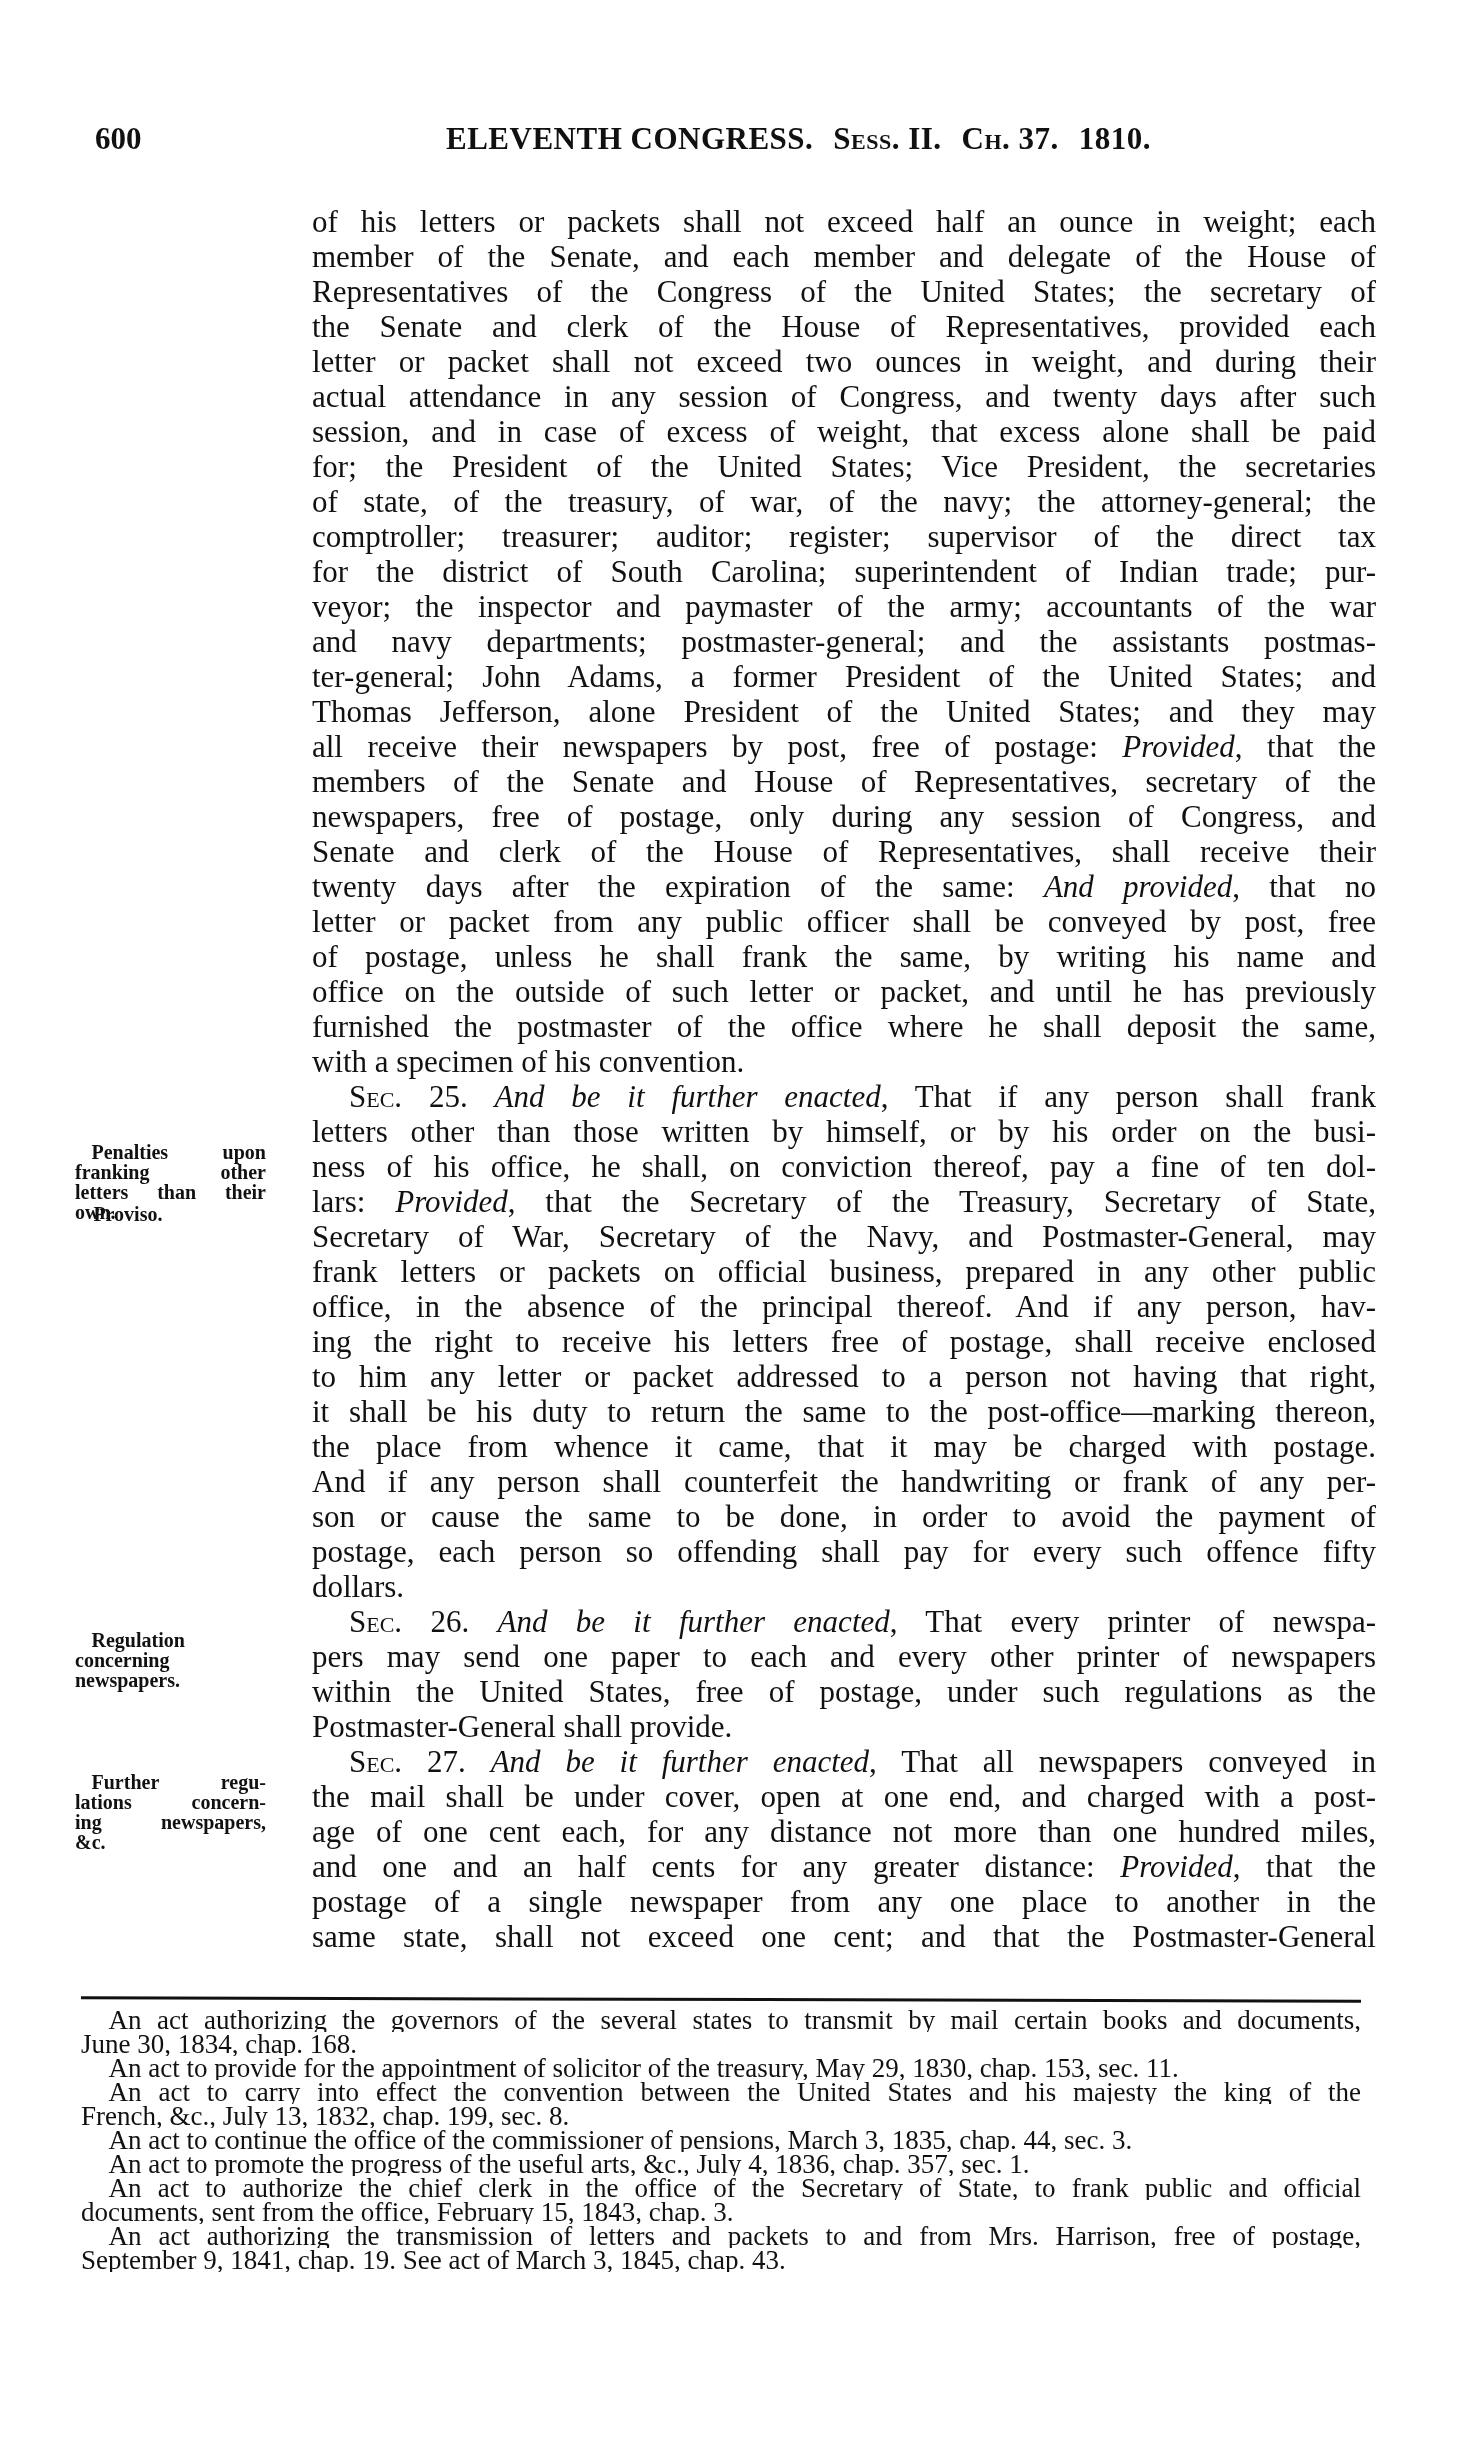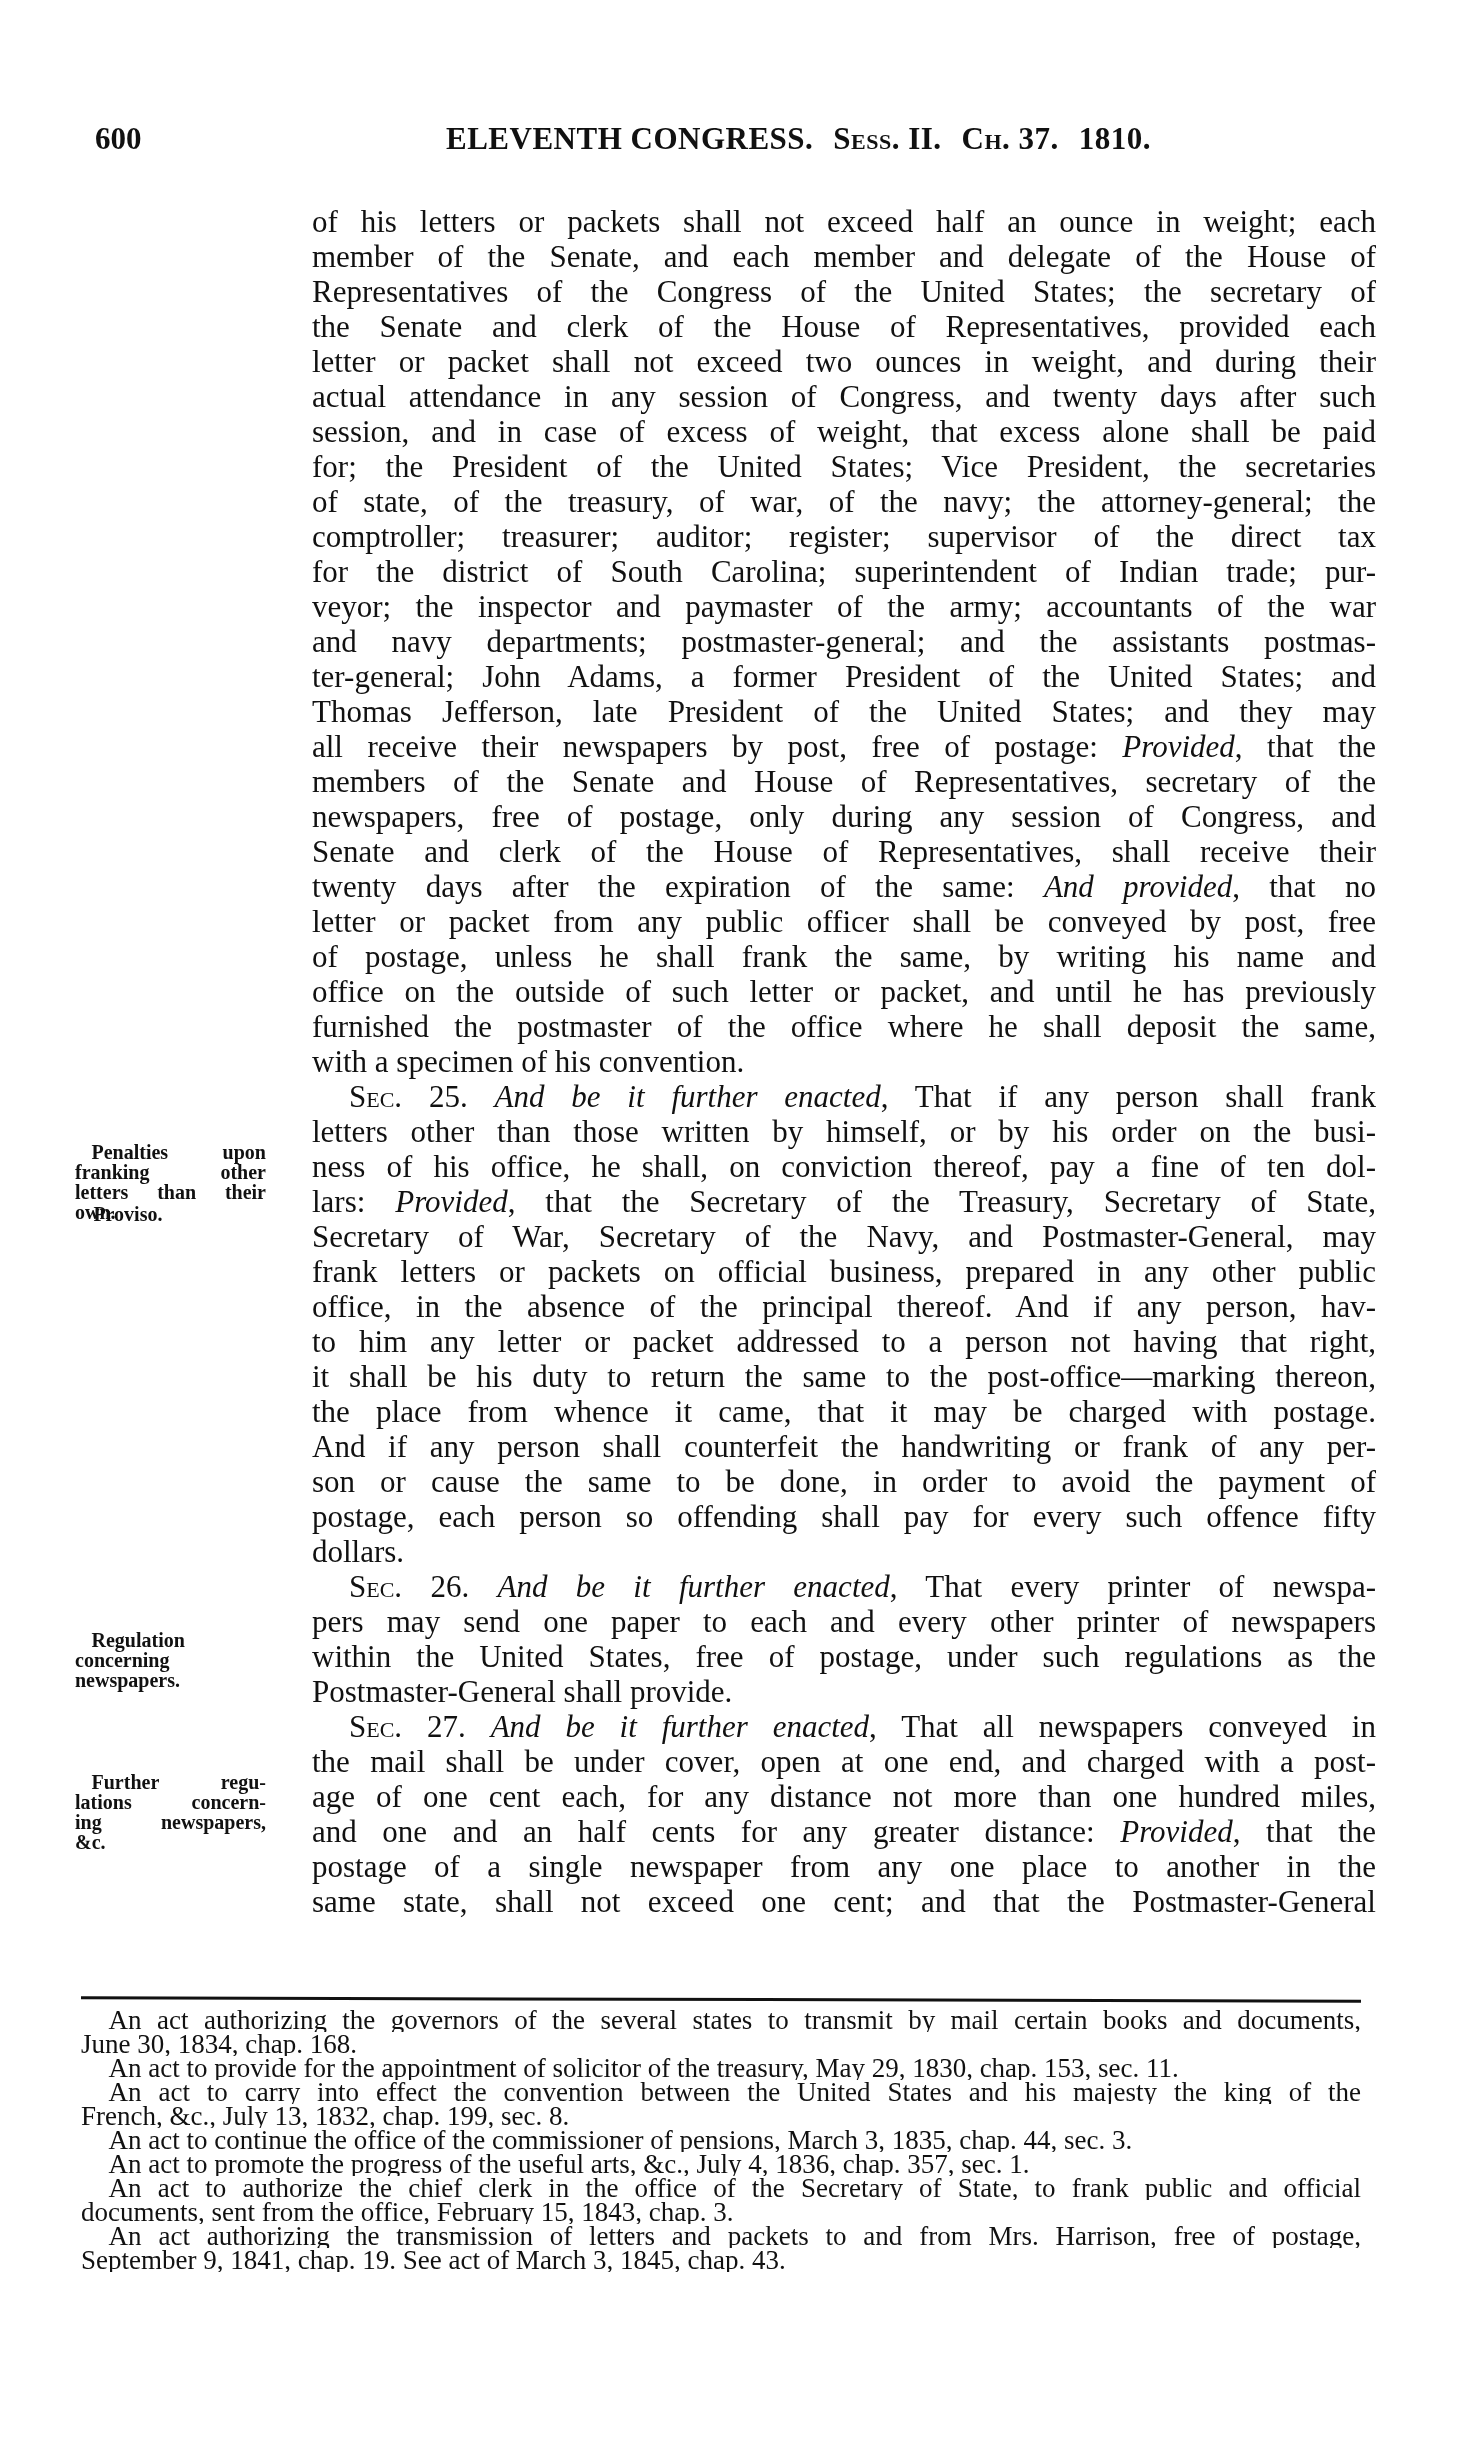--- a/index.html
+++ b/index.html
@@ -46,38 +46,39 @@
       <span class="line"><span>letter or packet shall not exceed two ounces in weight, and during their</span></span>
       <span class="line"><span>actual attendance in any session of Congress, and twenty days after such</span></span>
       <span class="line"><span>session, and in case of excess of weight, that excess alone shall be paid</span></span>
       <span class="line"><span>for; the President of the United States; Vice President, the secretaries</span></span>
       <span class="line"><span>of state, of the treasury, of war, of the navy; the attorney-general; the</span></span>
       <span class="line"><span>comptroller; treasurer; auditor; register; supervisor of the direct tax</span></span>
       <span class="line"><span>for the district of South Carolina; superintendent of Indian trade; pur-</span></span>
       <span class="line"><span>veyor; the inspector and paymaster of the army; accountants of the war</span></span>
       <span class="line"><span>and navy departments; postmaster-general; and the assistants postmas-</span></span>
       <span class="line"><span>ter-general; John Adams, a former President of the United States; and</span></span>
-      <span class="line"><span>Thomas Jefferson, late President of the United States; and they may</span></span>
+      <span class="line"><span>Thomas Jefferson, alone President of the United States; and they may</span></span>
       <span class="line"><span>all receive their newspapers by post, free of postage: </span><i>Provided</i><span>, that the</span></span>
       <span class="line"><span>members of the Senate and House of Representatives, secretary of the</span></span>
       <span class="line"><span>newspapers, free of postage, only during any session of Congress, and</span></span>
       <span class="line"><span>Senate and clerk of the House of Representatives, shall receive their</span></span>
       <span class="line"><span>twenty days after the expiration of the same: </span><i>And provided</i><span>, that no</span></span>
       <span class="line"><span>letter or packet from any public officer shall be conveyed by post, free</span></span>
       <span class="line"><span>of postage, unless he shall frank the same, by writing his name and</span></span>
       <span class="line"><span>office on the outside of such letter or packet, and until he has previously</span></span>
       <span class="line"><span>furnished the postmaster of the office where he shall deposit the same,</span></span>
       <span class="line last"><span>with a specimen of his convention.</span></span>
       <span class="line indent"><span class="sec-label">Sec. 25. </span><i>And be it further enacted</i><span>, That if any person shall frank</span></span>
       <span class="line"><span>letters other than those written by himself, or by his order on the busi-</span></span>
       <span class="line"><span>ness of his office, he shall, on conviction thereof, pay a fine of ten dol-</span></span>
       <span class="line"><span>lars: </span><i>Provided</i><span>, that the Secretary of the Treasury, Secretary of State,</span></span>
       <span class="line"><span>Secretary of War, Secretary of the Navy, and Postmaster-General, may</span></span>
       <span class="line"><span>frank letters or packets on official business, prepared in any other public</span></span>
       <span class="line"><span>office, in the absence of the principal thereof.  And if any person, hav-</span></span>
+      <span class="line"><span>ing the right to receive his letters free of postage, shall receive enclosed</span></span>
       <span class="line"><span>to him any letter or packet addressed to a person not having that right,</span></span>
       <span class="line"><span>it shall be his duty to return the same to the post-office—marking thereon,</span></span>
       <span class="line"><span>the place from whence it came, that it may be charged with postage.</span></span>
       <span class="line"><span>And if any person shall counterfeit the handwriting or frank of any per-</span></span>
       <span class="line"><span>son or cause the same to be done, in order to avoid the payment of</span></span>
       <span class="line"><span>postage, each person so offending shall pay for every such offence fifty</span></span>
       <span class="line last"><span>dollars.</span></span>
       <span class="line indent"><span class="sec-label">Sec. 26. </span><i>And be it further enacted</i><span>, That every printer of newspa-</span></span>
       <span class="line"><span>pers may send one paper to each and every other printer of newspapers</span></span>
       <span class="line"><span>within the United States, free of postage, under such regulations as the</span></span>

